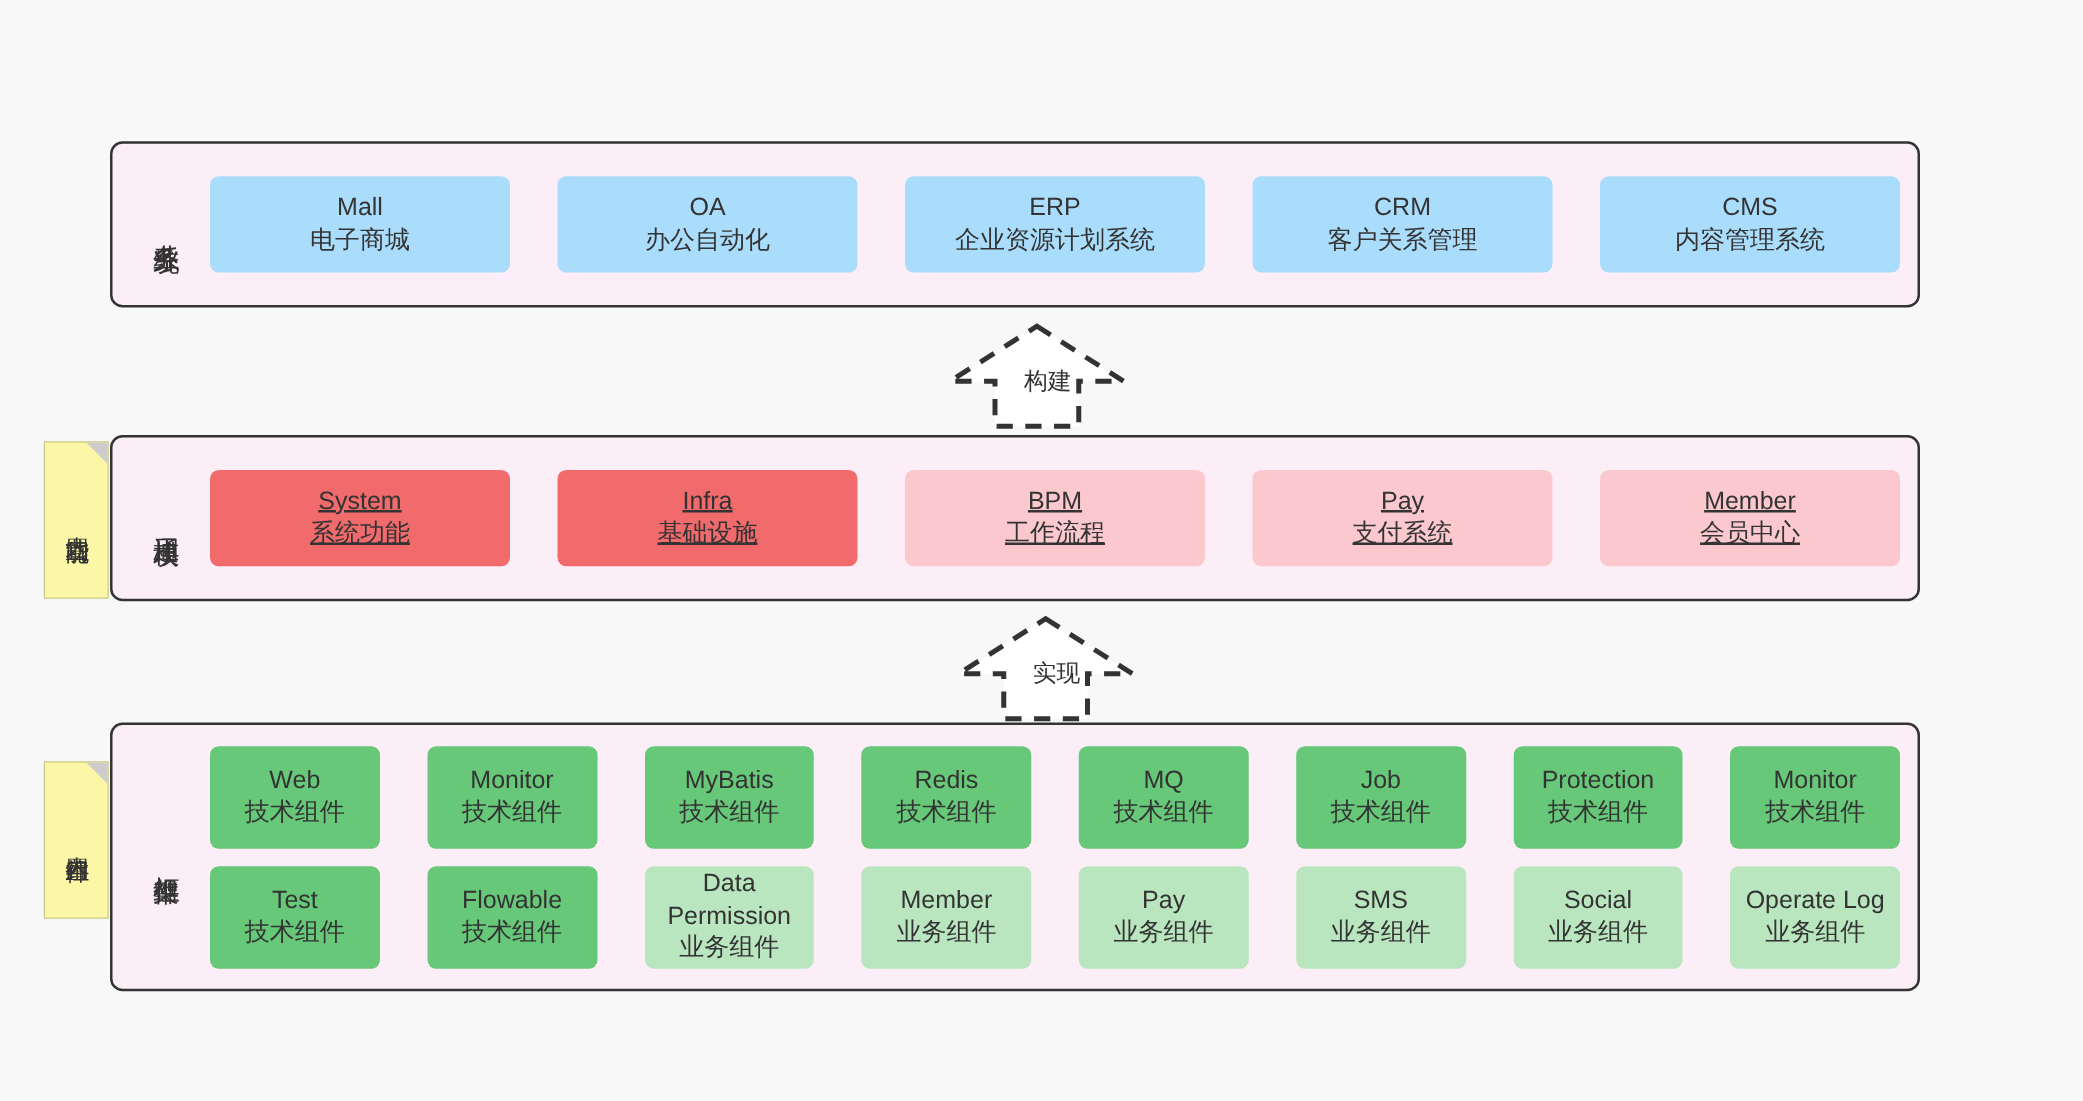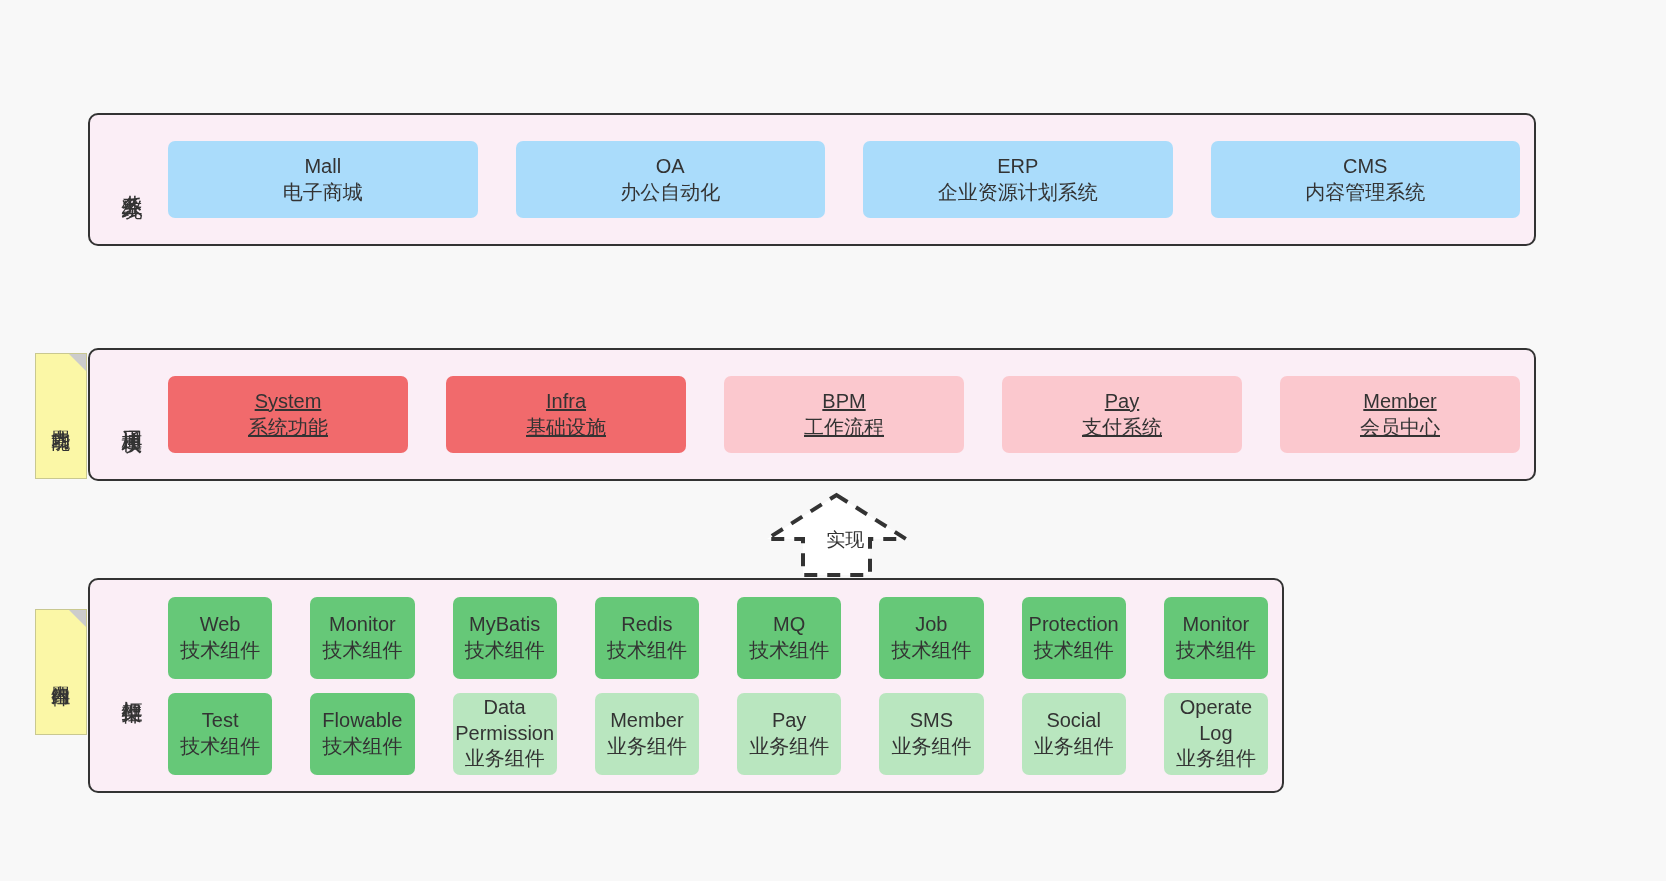--- a/index.html
+++ b/index.html
@@ -87,21 +87,21 @@
   .c-green-strong{ background: #66c878; }
   .c-green-soft  { background: #b9e6bf; }
 
   
   #layer-business { left: 88px;  top: 113px; width: 1448px; height: 133px; }
   #layer-business .row  { height: 77px; }
 
   #layer-common   { left: 88px;  top: 348px; width: 1448px; height: 133px; }
   #layer-common .row    { height: 77px; text-decoration: underline; }
 
-  #layer-framework{ left: 88px;  top: 578px; width: 1196px; height: 215px; }
+  #layer-framework{ left: 88px;  top: 578px; width: 1448px; height: 215px; }
   #layer-framework .row { height: 82px; }
 
   
   .sticky {
     position: absolute;
     width: 52px;
     box-sizing: border-box;
     background: #fbf7a6;
     border: 1px solid #c9c890;
     font-size: 19px;
@@ -165,27 +165,37 @@
         </div>
         <div class="card c-blue">
           <span class="l1">OA</span>
           <span class="l2">办公自动化</span>
         </div>
         <div class="card c-blue">
           <span class="l1">ERP</span>
           <span class="l2">企业资源计划系统</span>
         </div>
         <div class="card c-blue">
+          <span class="l1">CRM</span>
+          <span class="l2">客户关系管理</span>
+        </div>
+        <div class="card c-blue">
           <span class="l1">CMS</span>
           <span class="l2">内容管理系统</span>
         </div>
       </div>
     </div>
   </div>
 
+  <div class="arrow" id="arrow-build">
+    <svg width="145" height="86" viewBox="0 0 145 86" aria-hidden="true">
+      <path d="M 72.5 3 L 142 47 L 106 47 L 106 83 L 39 83 L 39 47 L 3 47 Z" fill="#ffffff" stroke="#333333" stroke-width="4" stroke-dasharray="13 10" stroke-linejoin="miter"></path>
+    </svg>
+    <span class="arrow-label">构建</span>
+  </div>
 
   <div class="sticky" id="sticky-common">
     <span>内置功能</span>
   </div>
 
   <div class="layer" id="layer-common">
     <div class="layer-title">通用模块</div>
     <div class="layer-body">
       <div class="row">
         <div class="card c-red-strong">

